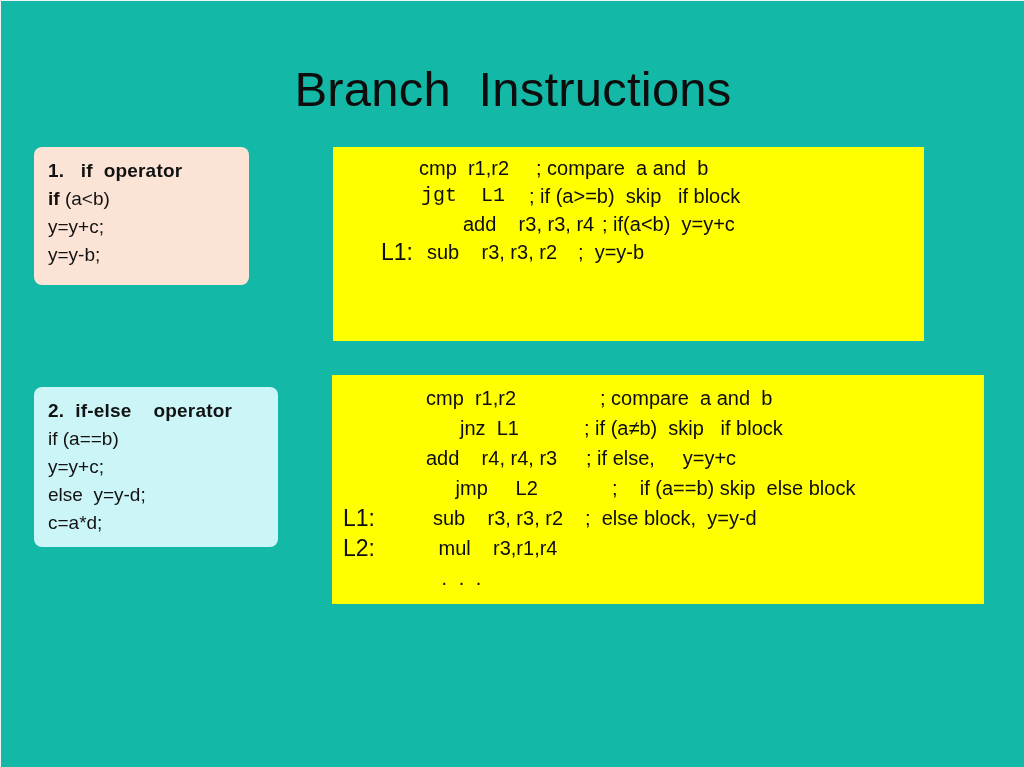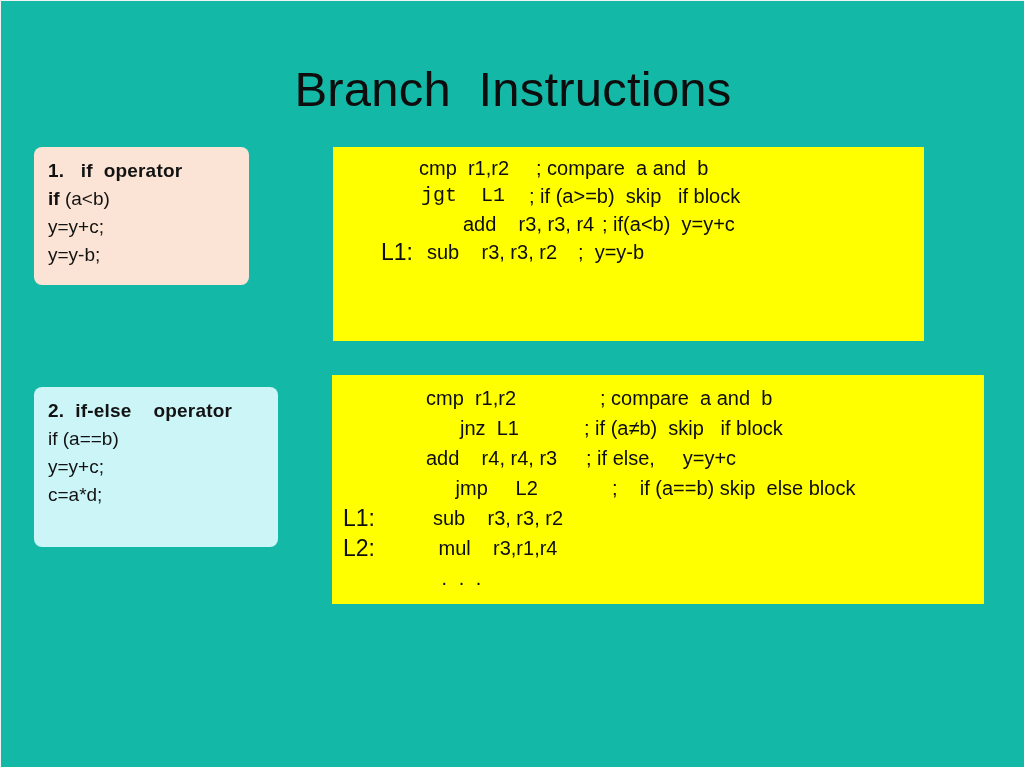--- a/index.html
+++ b/index.html
@@ -144,39 +144,41 @@
 
     <div class="asm-label" style="left:48px; top:93px;">L1:</div>
     <div class="asm-line" style="left:94px; top:93px;">sub    r3, r3, r2</div>
     <div class="asm-line" style="left:245px; top:93px;">;  y=y-b</div>
   </div>
 
   <div class="panel src-box" id="src-box-2">
     <div class="panel-line bold"><span>2.</span><span>&nbsp;&nbsp;</span><span>if-else    operator</span></div>
     <div class="panel-line"><span>if (a==b)</span></div>
     <div class="panel-line"><span>y=y+c;</span></div>
+    <div class="panel-line"><span>else  y=y-d;</span></div>
     <div class="panel-line"><span>c=a*d;</span></div>
   </div>
 
   <div class="panel asm-box" id="asm-box-2">
 
     <div class="asm-line" style="left:94px; top:11px;">cmp  r1,r2</div>
     <div class="asm-line" style="left:268px; top:11px;">; compare  a and  b</div>
 
     <div class="asm-line" style="left:94px; top:41px;margin-left:34px;">jnz  L1</div>
     <div class="asm-line" style="left:252px; top:41px;">; if (a≠b)  skip   if block</div>
 
     <div class="asm-line" style="left:94px; top:71px;">add    r4, r4, r3</div>
     <div class="asm-line" style="left:254px; top:71px;">; if else,     y=y+c</div>
 
     <div class="asm-line" style="left:94px; top:101px;margin-left:24px;"> jmp     L2</div>
     <div class="asm-line" style="left:280px; top:101px;">;    if (a==b) skip  else block</div>
 
     <div class="asm-label" style="left:11px; top:131px;">L1:</div>
     <div class="asm-line" style="left:101px; top:131px;">sub    r3, r3, r2</div>
+    <div class="asm-line" style="left:253px; top:131px;">;  else block,  y=y-d</div>
 
     <div class="asm-label" style="left:11px; top:161px;">L2:</div>
     <div class="asm-line" style="left:101px; top:161px;"> mul    r3,r1,r4</div>
 
     <div class="asm-line" style="left:101px; top:191px; letter-spacing:3px;"> . . .</div>
   </div>
 
 </div>
 
 </body></html>

